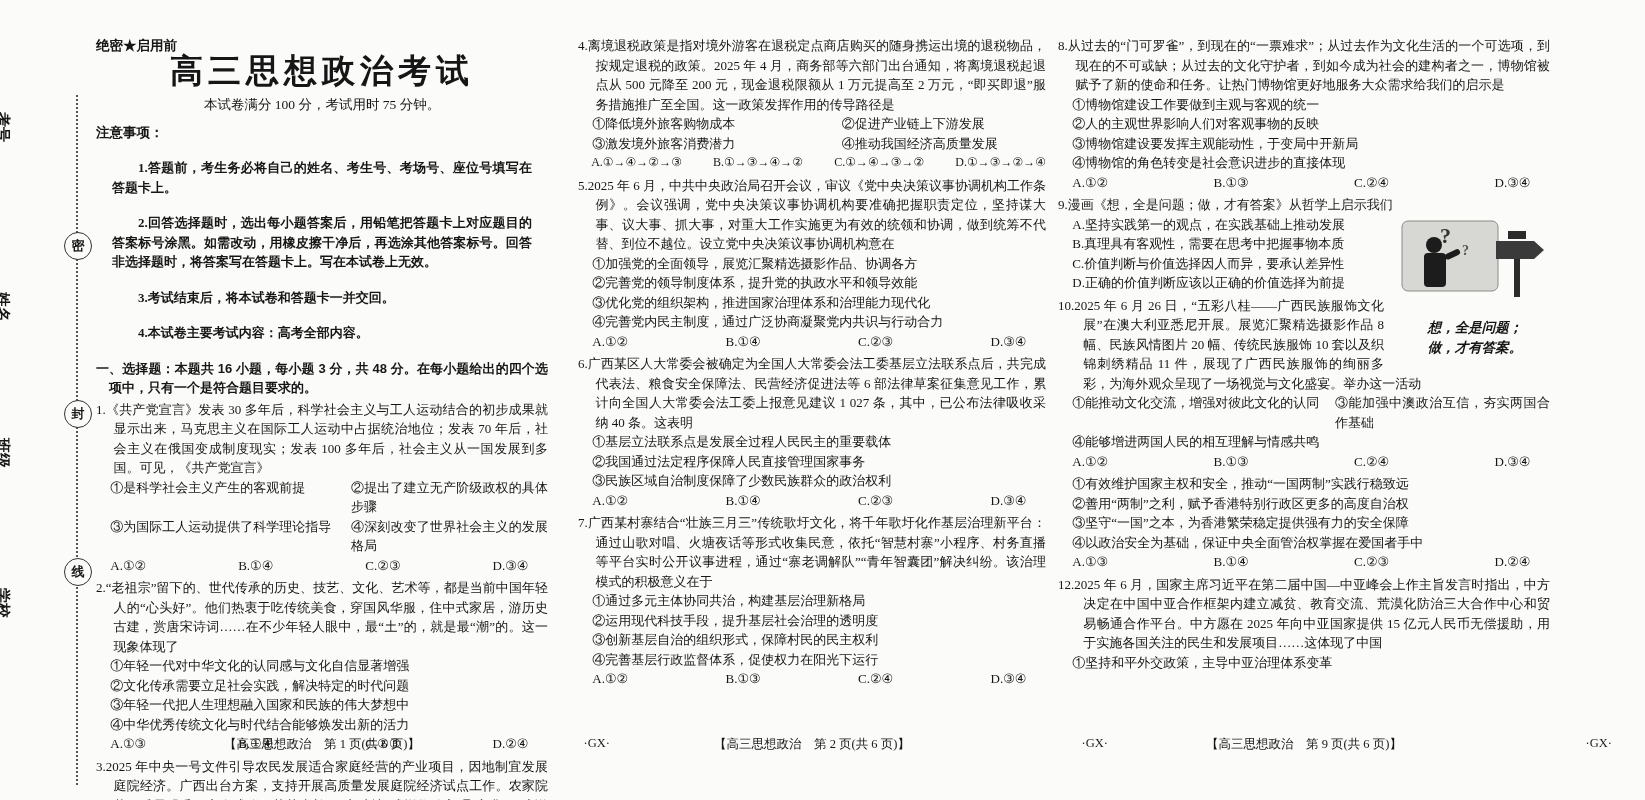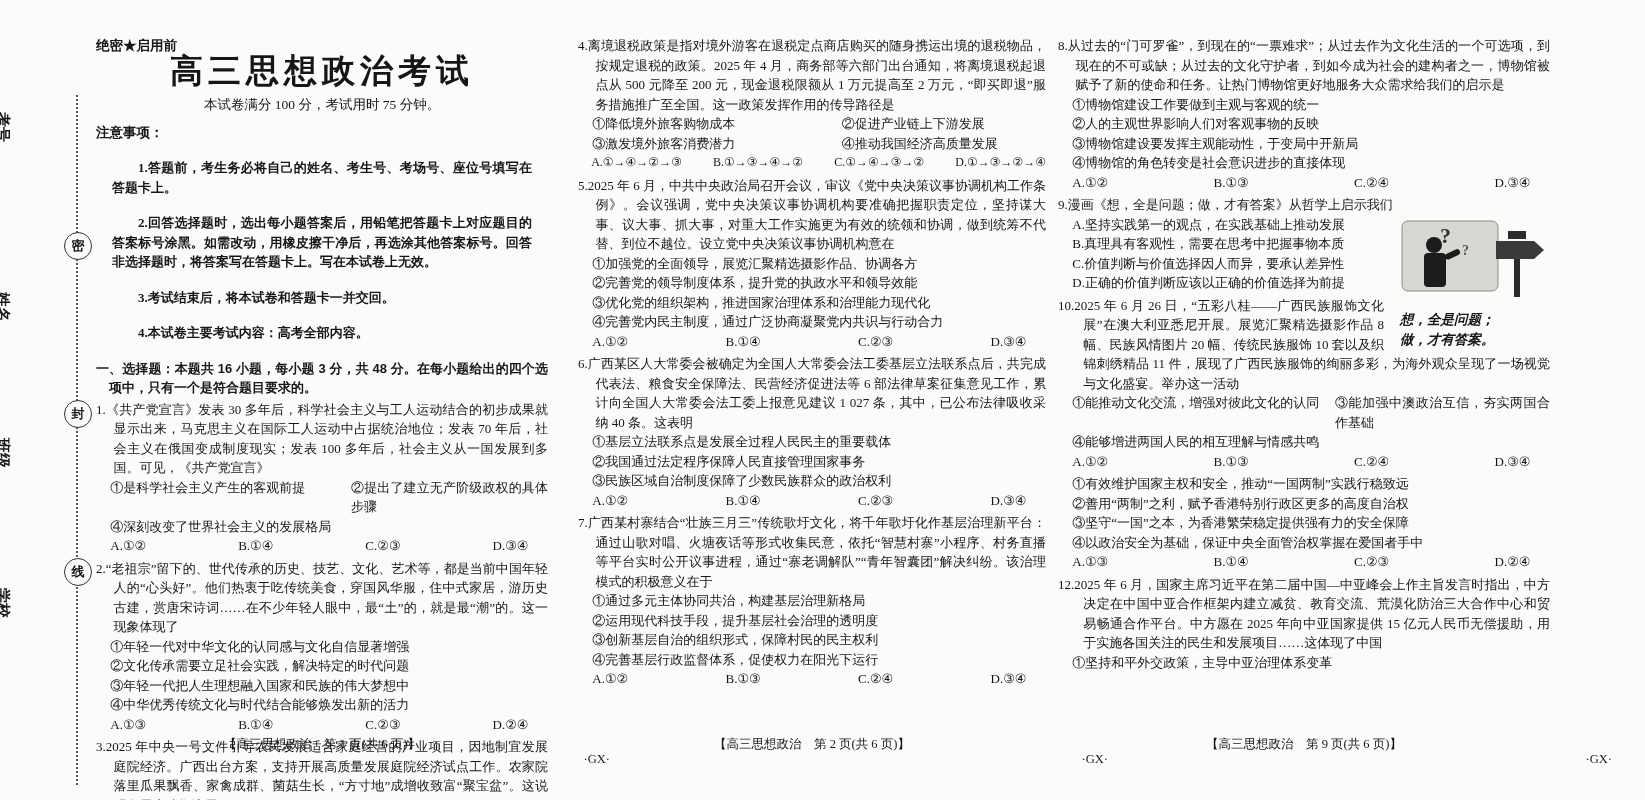--- a/index.html
+++ b/index.html
@@ -29,27 +29,27 @@
   .stem{margin:0;padding-left:1.35em;text-indent:-1.35em;}
   .stem.wide{padding-left:1.95em;text-indent:-1.95em;}
   .options{padding-left:1.1em;}
   .options p{margin:0;}
   .options.grid{display:grid;grid-template-columns:55% 45%;}
   .answers{display:flex;padding-left:1.1em;padding-right:1.5em;justify-content:space-between;}
   .answers span{white-space:nowrap;}
   .answers.chain{font-size:12px;padding-right:0;}
   
   .footer{position:absolute;top:736px;font-size:12.5px;text-align:center;}
-  .footer .gx{position:absolute;right:-62px;top:16px;white-space:nowrap;text-align:center;}
+  .footer .gx{position:absolute;right:-62px;top:0;white-space:nowrap;text-align:center;}
   .f1{left:96px;width:452px;} .f2{left:578px;width:468px;} .f3{left:1058px;width:492px;}
   
   .cartoon{float:right;width:158px;margin:2px 0 2px 8px;text-align:center;}
   .cartoon svg{display:block;margin:0 auto;}
   .cartoon-caption{font-size:13.5px;font-weight:bold;font-style:italic;line-height:20px;
-                   font-family:"DejaVu Sans",sans-serif;text-align:left;padding-left:8px;margin-top:6px;}
+                   font-family:"DejaVu Sans",sans-serif;text-align:center;padding-left:8px;margin-top:14px;}
 </style>
 </head>
 <body>
 
 <div class="page">
 
   <div class="seal-margin">
     <div class="m-field" style="top:112px">
       <span>考号</span>
         <span class="mf-line"></span>
@@ -81,20 +81,21 @@
     <p class="notice-item">2.回答选择题时，选出每小题答案后，用铅笔把答题卡上对应题目的答案标号涂黑。如需改动，用橡皮擦干净后，再选涂其他答案标号。回答非选择题时，将答案写在答题卡上。写在本试卷上无效。</p>
     <p class="notice-item">3.考试结束后，将本试卷和答题卡一并交回。</p>
     <p class="notice-item">4.本试卷主要考试内容：高考全部内容。</p>
     <p class="section-h">一、选择题：本题共 16 小题，每小题 3 分，共 48 分。在每小题给出的四个选项中，只有一个是符合题目要求的。</p>
     <div>
         <div class="question">
           <p class="stem">1.《共产党宣言》发表 30 多年后，科学社会主义与工人运动结合的初步成果就显示出来，马克思主义在国际工人运动中占据统治地位；发表 70 年后，社会主义在俄国变成制度现实；发表 100 多年后，社会主义从一国发展到多国。可见，《共产党宣言》</p>
           <div class="options grid">
             <p>①是科学社会主义产生的客观前提</p>
             <p>②提出了建立无产阶级政权的具体步骤</p>
+            <p>③为国际工人运动提供了科学理论指导</p>
             <p>④深刻改变了世界社会主义的发展格局</p>
           </div>
           <div class="answers">
             <span>A.①②</span>
             <span>B.①④</span>
             <span>C.②③</span>
             <span>D.③④</span>
           </div>
         </div>
         <div class="question">

